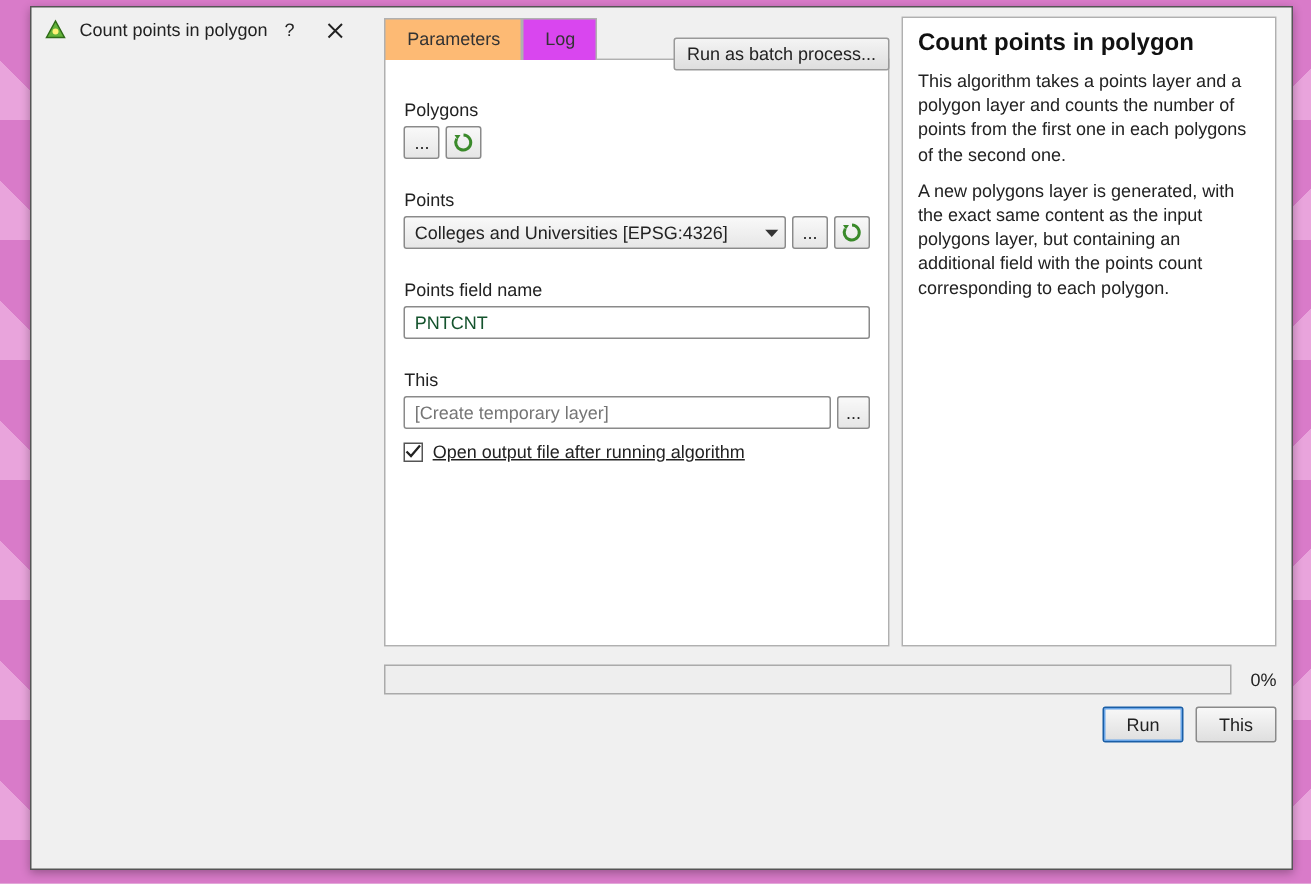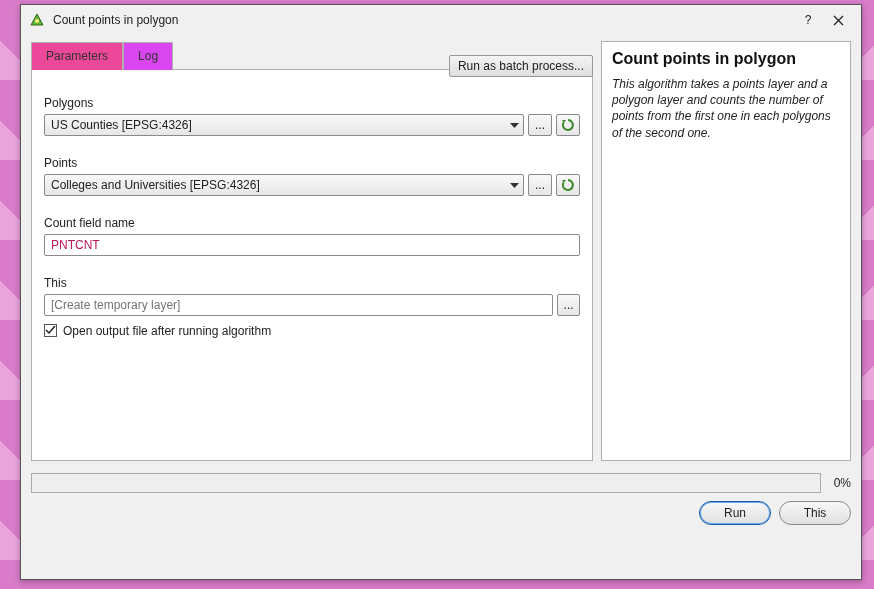--- a/index.html
+++ b/index.html
@@ -18,61 +18,61 @@
     radial-gradient(circle at 15% 8%, #a3e000 3px, transparent 4px),
     linear-gradient(45deg, #e9a4dc 25%, transparent 25%),
     linear-gradient(-45deg, #e9a4dc 25%, transparent 25%),
     #d97bc9;
   background-size: 100% 100%,100% 100%,100% 100%,100% 100%,100% 100%,100% 100%,100% 100%,100% 100%, 80px 80px, 80px 80px, auto;
 }
 
 .window {
   position: absolute; top: 4px; left: 20px; width: 842px; height: 576px;
   background: #f0f0f0; border: 1px solid #555; box-shadow: 0 2px 6px rgba(0,0,0,.3);
-  display: flex; flex-direction: column;
+  display: flex; flex-direction: row;
 }
 
 .titlebar { display:flex; align-items:center; height: 30px; padding: 0 8px; color:#222;}
 .title-icon { width:16px; height:16px; margin-right:8px; }
 .title-text { flex:1; font-size:12px; }
 .tb-btn { width:30px; height:26px; display:flex; align-items:center; justify-content:center; cursor:pointer; }
 
 .main-area { flex:1; padding: 6px 10px 0 10px; display:flex; flex-direction:column; }
 .top-row { display:flex; gap:8px; height:420px; }
 .left-panel { flex:1; display:flex; flex-direction:column; position:relative; }
 
 .tab-header { display:flex; align-items:center; }
 .tab { padding:6px 14px 7px; border:1px solid #b0b0b0; border-bottom:none; background:#d946ef; cursor:pointer; position:relative; top:1px; color:#333; }
-.tab.active { background:#ec4899; z-index:2; }
+.tab.active { background:#fdba74; z-index:2; }
 .batch-btn { margin-left:auto; padding:3px 8px; background:linear-gradient(#f4f4f4,#dedede); border:1px solid #999; border-radius:2px; cursor:pointer; color:#222; position:relative; top:11px; }
 
 .tab-body { flex:1; background:#fff; border:1px solid #b0b0b0; padding:10px 12px 8px; display:flex; flex-direction:column; gap:4px; color:#222; }
 
 .field-label { margin-top:16px; color:#222; }
 .field-row { display:flex; gap:4px; align-items:center; }
 .combo { flex:1; height:22px; background:linear-gradient(#f9f9f9,#e6e6e6); border:1px solid #8a8a8a; border-radius:2px; display:flex; align-items:center; padding:0 4px 0 6px; cursor:pointer; color:#222;}
 .combo .caret { margin-left:auto; }
 .small-btn { width:24px; height:22px; background:linear-gradient(#f9f9f9,#e6e6e6); border:1px solid #8a8a8a; border-radius:2px; display:flex; align-items:center; justify-content:center; cursor:pointer; color:#222;}
 .reload-btn svg { display:block; }
-.txt-input { width:100%; height:22px; border:1px solid #8a8a8a; border-radius:2px; background:#fff; padding:0 6px; color:#be185d;}
+.txt-input { width:100%; height:22px; border:1px solid #8a8a8a; border-radius:2px; background:#fff; padding:0 6px; color:#14532d;}
 .txt-placeholder { color:#888; }
-.checkbox-row { display:flex; align-items:flex-start; gap:6px; margin-top:4px; }
+.checkbox-row { display:flex; align-items:flex-end; gap:6px; margin-top:4px;text-decoration:underline; }
 .chk { width:13px; height:13px; border:1px solid #555; background:#fff; display:flex; align-items:center; justify-content:center; cursor:pointer; }
 .chk svg { display:block; }
 
 .right-panel { width:250px; border:1px solid #b0b0b0; background:#fff; padding:8px 10px; color:#222; font-size:12px; overflow:auto; }
 .right-panel h2 { font-size:16px; font-weight:bold; margin-bottom:8px; color:#111; }
-.right-panel p { margin-bottom:8px; line-height:1.35;font-style:italic; }
+.right-panel p { margin-bottom:8px; line-height:1.35; }
 
 .progress-row { display:flex; align-items:center; gap:8px; margin:12px 0 4px; }
 .progress-bar { flex:1; height:20px; border:1px solid #aaa; background:#eee; }
 .progress-pct { min-width:22px; text-align:right; color:#222;}
 
 .footer-btns { display:flex; justify-content:flex-end; gap:8px; padding:4px 0 10px; }
-.btn { width:72px; height:24px; background:linear-gradient(#f8f8f8,#dfdfdf); border:1px solid #8a8a8a; border-radius:12px; cursor:pointer; color:#222; display:flex; align-items:center; justify-content:center;}
+.btn { width:54px; height:24px; background:linear-gradient(#f8f8f8,#dfdfdf); border:1px solid #8a8a8a; border-radius:2px; cursor:pointer; color:#222; display:flex; align-items:center; justify-content:center;}
 .btn.default { border:1px solid #1a5ea6; box-shadow:0 0 0 1px #6aa6e8 inset; }
 </style>
 </head>
 <body>
 
 <div class="map-bg"></div>
 
 <div class="window">
   <div class="titlebar">
     <span class="title-icon">
@@ -99,26 +99,20 @@
       <div class="left-panel">
         <div class="tab-header">
           <div class="tab active">Parameters</div>
           <div class="tab">Log</div>
           <div class="batch-btn">Run as batch process...</div>
         </div>
         <div class="tab-body">
 
           <div class="field-label">Polygons</div>
           <div class="field-row">
-            <div class="combo">
-              <span>US Counties [EPSG:4326]</span>
-              <span class="caret"><svg width="9" height="6">
-                    <path d="M0 0 L4.5 5 L9 0 Z" fill="#333"></path>
-                  </svg></span>
-            </div>
             <div class="small-btn">
                 <span>...</span>
               </div>
             <div class="small-btn reload-btn">
               <svg width="14" height="14" viewBox="0 0 14 14">
                   <path d="M7 2 A5 5 0 1 1 2.5 4.5" fill="none" stroke="#3a8a2a" stroke-width="2"></path>
                   <path d="M1 2 L3 5 L5 2 Z" fill="#3a8a2a"></path>
                 </svg>
             </div>
           </div>
@@ -135,21 +129,21 @@
                 <span>...</span>
               </div>
             <div class="small-btn reload-btn">
               <svg width="14" height="14" viewBox="0 0 14 14">
                   <path d="M7 2 A5 5 0 1 1 2.5 4.5" fill="none" stroke="#3a8a2a" stroke-width="2"></path>
                   <path d="M1 2 L3 5 L5 2 Z" fill="#3a8a2a"></path>
                 </svg>
             </div>
           </div>
 
-          <div class="field-label">Count field name</div>
+          <div class="field-label">Points field name</div>
           <input class="txt-input" value="PNTCNT" style="">
 
           <div class="field-label">This</div>
           <div class="field-row">
             <input class="txt-input txt-placeholder" placeholder="[Create temporary layer]" style="">
             <div class="small-btn">
                 <span>...</span>
               </div>
           </div>
 
@@ -161,20 +155,21 @@
             </div>
             <span>Open output file after running algorithm</span>
           </div>
 
         </div>
       </div>
 
       <div class="right-panel">
         <h2>Count points in polygon</h2>
         <p>This algorithm takes a points layer and a polygon layer and counts the number of points from the first one in each polygons of the second one.</p>
+        <p>A new polygons layer is generated, with the exact same content as the input polygons layer, but containing an additional field with the points count corresponding to each polygon.</p>
       </div>
     </div>
 
     <div class="progress-row">
       <div class="progress-bar"></div>
       <div class="progress-pct">0%</div>
     </div>
 
     <div class="footer-btns">
       <div class="btn default">Run</div>

